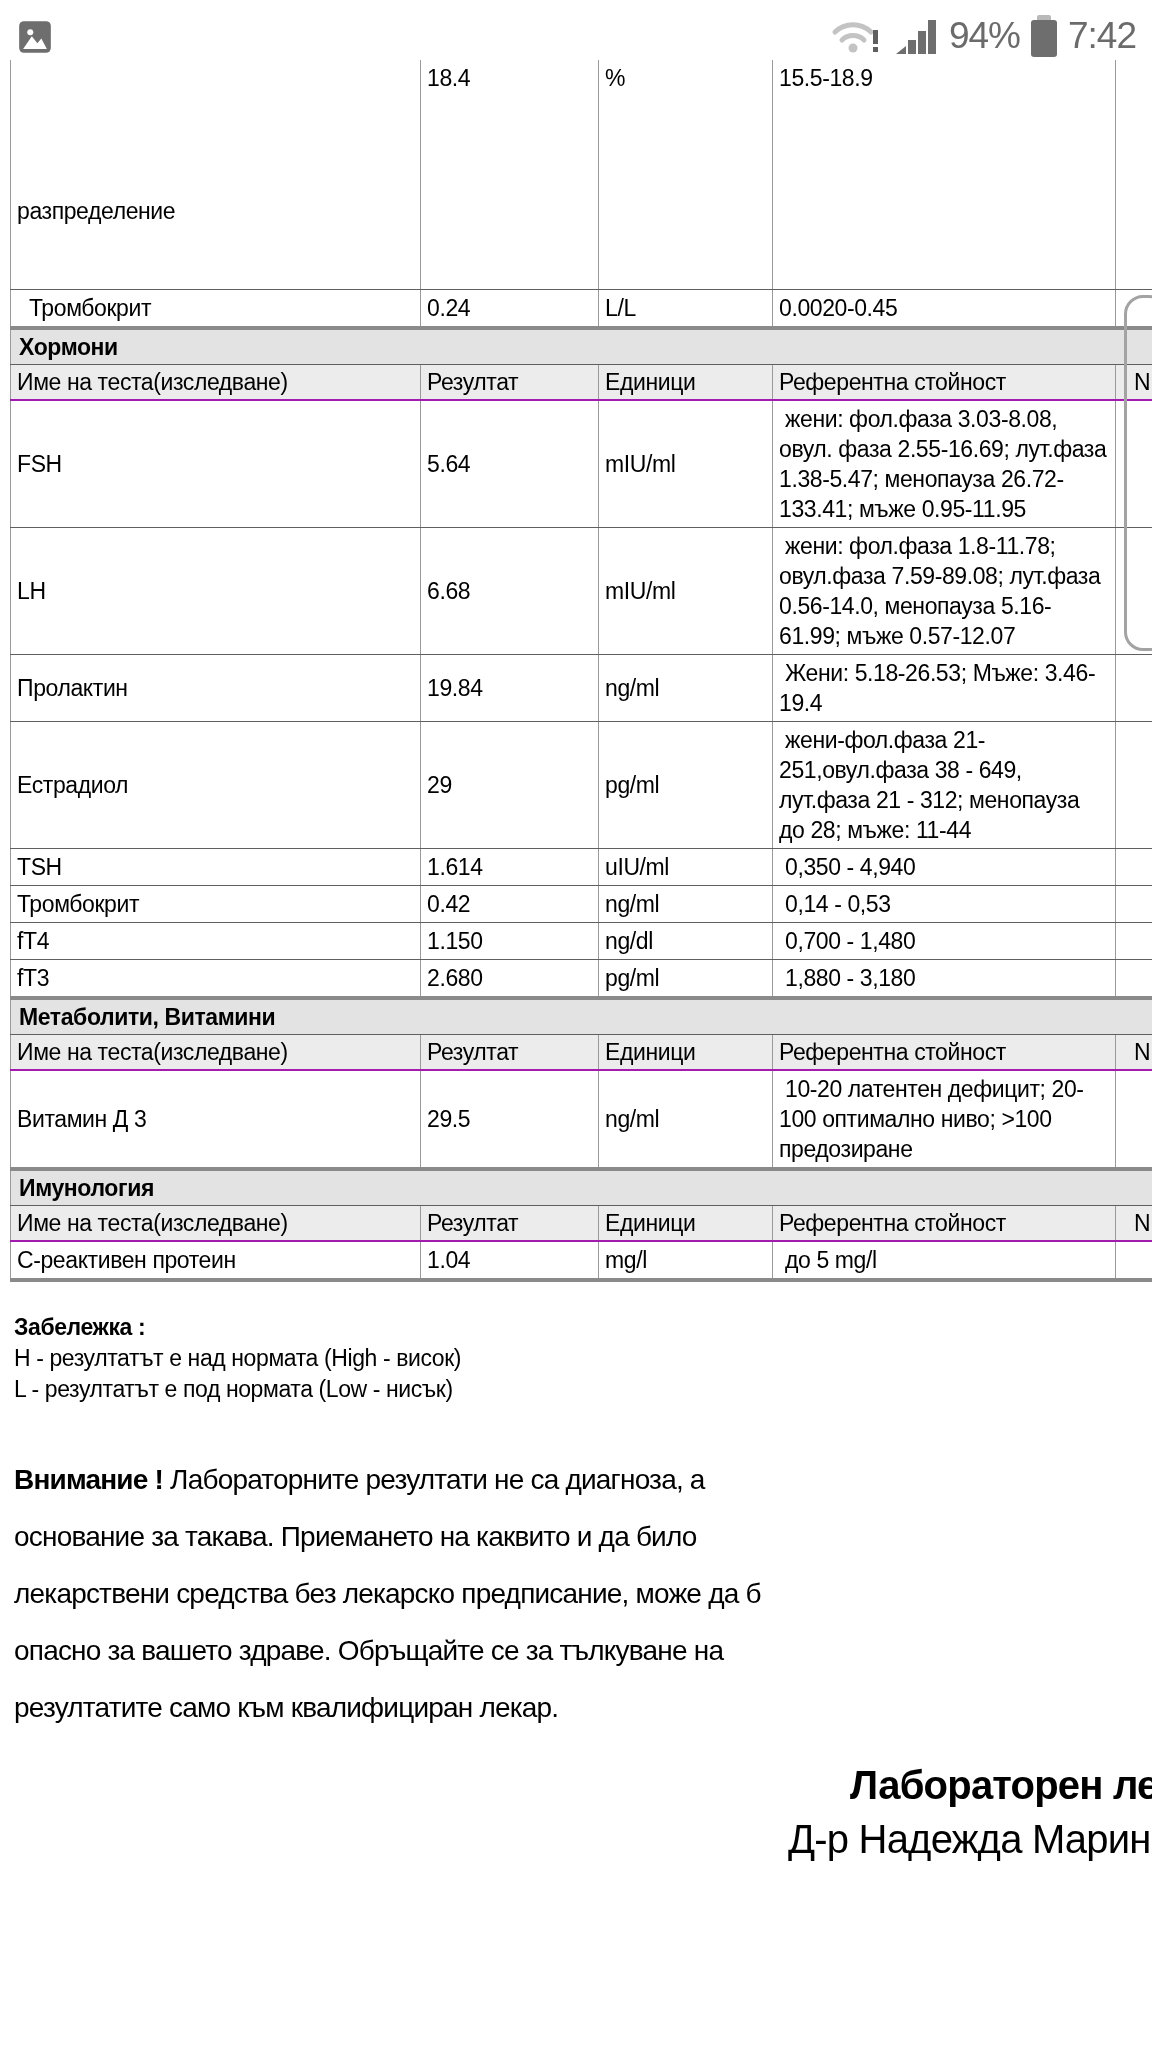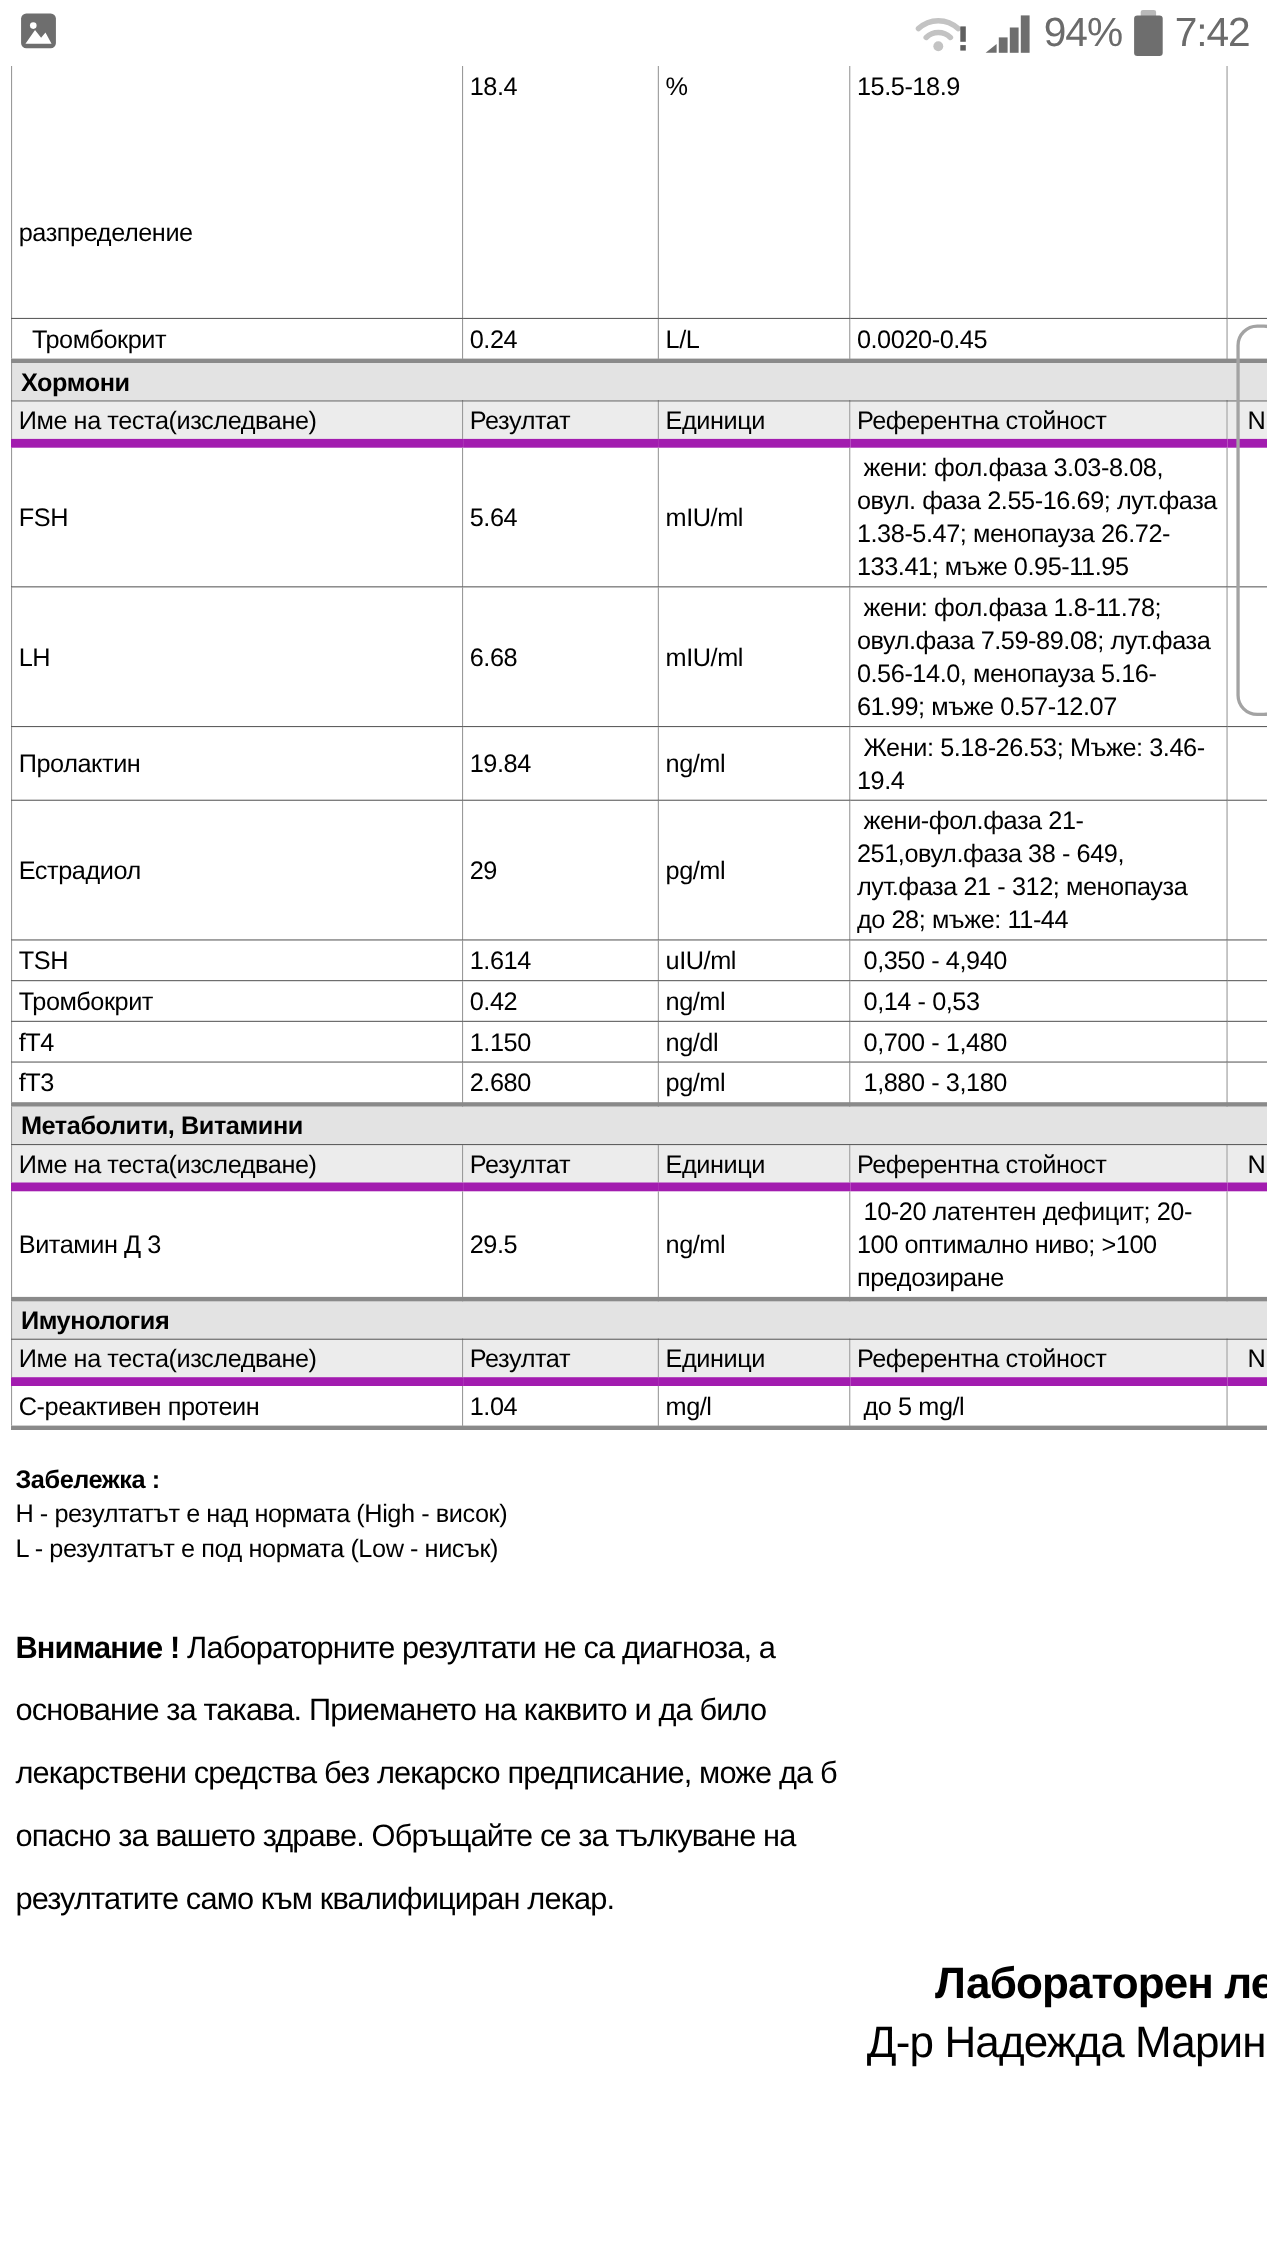--- a/index.html
+++ b/index.html
@@ -1,19 +1,19 @@
 <!DOCTYPE html>
 <html><head>
 <meta charset="utf-8">
 <style>
   html,body{margin:0;padding:0;background:#fff;}
   .screen{position:relative;width:1152px;height:2048px;overflow:hidden;background:#fff;
           font-family:"Liberation Sans",sans-serif;color:#000;letter-spacing:-0.4px;}
   
-  .status-bar{height:60px;display:flex;align-items:center;padding:0 16px;box-sizing:border-box;}
+  .status-bar{height:60px;display:flex;align-items:flex-end;padding:0 16px;box-sizing:border-box;}
   .sb-left{display:flex;align-items:center;}
   .sb-spacer{flex:1;}
   .sb-right{display:flex;align-items:center;gap:9px;}
   .sb-text{font-size:37px;color:#6b6b6b;letter-spacing:-1px;}
   .wifi-wrap{position:relative;width:56px;height:44px;}
   .batt{position:relative;width:26px;height:42px;margin:0 2px;}
   .batt .tip{position:absolute;top:0;left:6px;width:14px;height:6px;background:#b9b9b9;border-radius:2px 2px 0 0;}
   .batt .body{position:absolute;top:5px;left:0;width:26px;height:37px;background:#6e6e6e;border-radius:3px;}
   
   .doc{position:relative;}
@@ -22,21 +22,21 @@
   table.lab td{border-left:1px solid #9a9a9a;border-right:1px solid #9a9a9a;
                border-top:1px solid #5f5f5f;border-bottom:1px solid #5f5f5f;
                padding:3px 6px;vertical-align:middle;white-space:pre-wrap;
                overflow:hidden;}
   tr.partial td{border-top:none;vertical-align:top;}
   .frag{height:13px;overflow:hidden;}
   .c-res{text-align:left;padding-right:12px !important;}
   .c-ref{vertical-align:top !important;}
   .c-flag{padding-left:18px !important;}
   tr.section td{background:#e3e3e3;font-weight:bold;border-top:4px solid #8a8a8a;padding:2px 8px;}
-  tr.header-row td{background:#ececec;border-bottom:8px solid #a21caf;padding:2px 6px;margin-top:16px;}
+  tr.header-row td{background:#ececec;border-bottom:2px solid #a21caf;padding:2px 6px;margin-top:16px;}
   table.lab{border-bottom:4px solid #8a8a8a;}
   
   .scroll-thumb{position:absolute;right:-16px;top:235px;width:38px;height:350px;
                 border:3px solid #a3a3a3;border-radius:19px;background:transparent;z-index:5;}
   
   .notes{margin:30px 0 4px 14px;font-size:23px;line-height:31px;}
   .notes .t{font-weight:bold;}
   
   .warning{margin:46px 0 0 14px;font-size:28px;line-height:57px;letter-spacing:-0.8px;}
   .warning .line{white-space:nowrap;}

